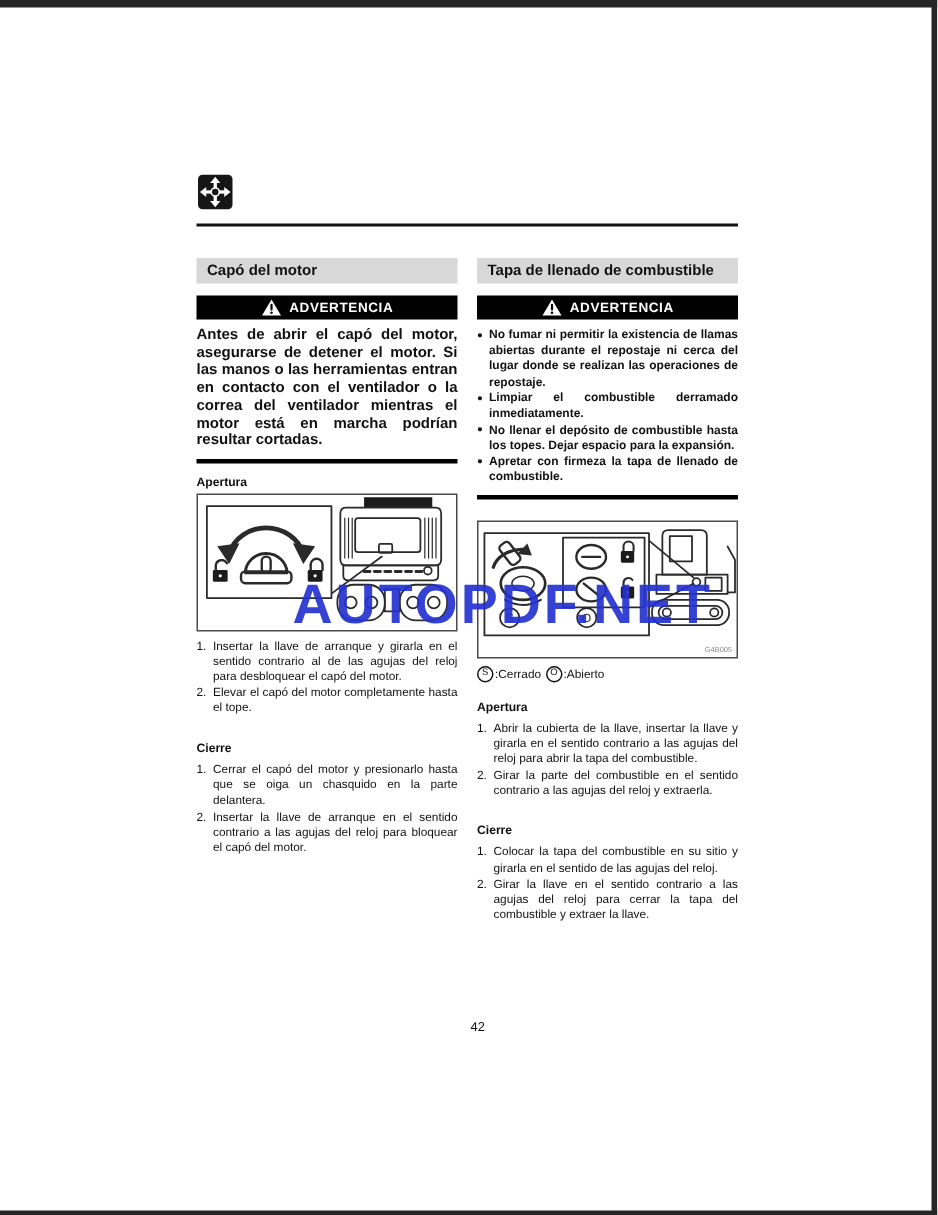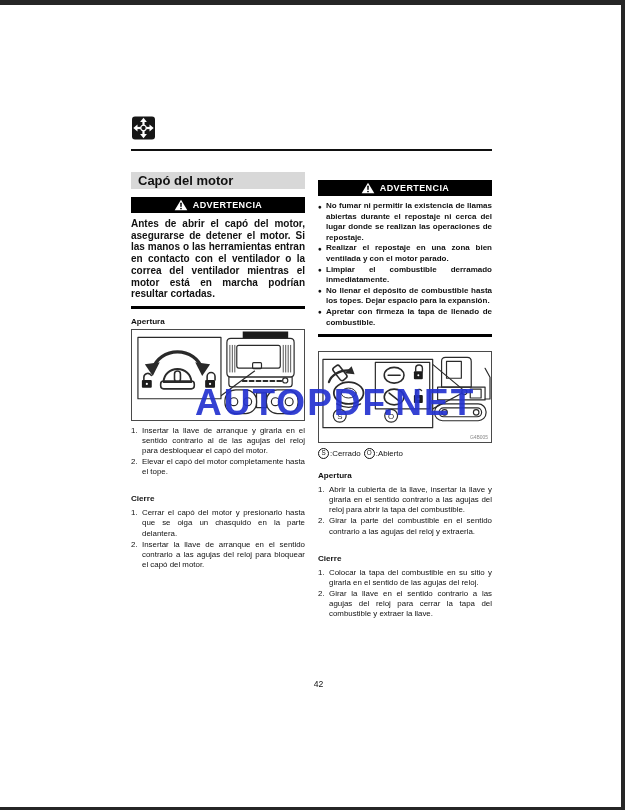--- a/index.html
+++ b/index.html
@@ -18,21 +18,21 @@
   .hdr{display:flex;align-items:flex-start;gap:7px;}
   .hdr-icon{width:25px;height:24px;flex:0 0 auto;}
   .hdr-chapter{font-size:7.2px;letter-spacing:.4px;color:#222;margin-top:2px;}
   .hdr-title{font-size:9.6px;font-weight:bold;margin-top:2.5px;letter-spacing:.2px;}
   .hdr-rule{border-top:2px solid #111;margin-top:9px;}
 
   
   .columns{display:flex;gap:13px;margin-top:21px;align-items:flex-start;}
   .col{width:174px;flex:0 0 174px;}
 
-  .section-bar{background:#d8d8d8;font-weight:bold;font-size:13px;line-height:9px;
+  .section-bar{background:#d8d8d8;font-weight:bold;font-size:10px;line-height:9px;
     padding:4px 5px 4px 7px;height:17px;box-sizing:border-box;}
 
   .warn-bar{margin-top:8px;background:#000;color:#fff;height:16px;display:flex;
     align-items:center;justify-content:center;gap:5px;font-weight:bold;font-size:9px;letter-spacing:.4px;}
   .warn-bar svg{width:14px;height:12px;}
 
   .warn-text{font-weight:bold;font-size:10px;line-height:11.7px;text-align:justify;margin-top:5px;}
   .warn-bullets{margin:5px 0 0;padding:0;list-style:none;font-weight:bold;font-size:8px;line-height:10.6px;text-align:justify;}
   .warn-bullets li{position:relative;padding-left:8px;}
   .warn-bullets li::before{content:"\25CF";position:absolute;left:0;top:.5px;font-size:6.5px;}
@@ -153,32 +153,32 @@
         </ol>
 
         <div class="sub-head gap-lg">Cierre</div>
         <ol class="steps">
           <li>Cerrar el capó del motor y presionarlo hasta que se oiga un chasquido en la parte delantera.</li>
           <li>Insertar la llave de arranque en el sentido contrario a las agujas del reloj para bloquear el capó del motor.</li>
         </ol>
       </div>
 
       <div class="col">
+        <div class="section-bar">Tapa de llenado de combustible</div>
 
         <div class="warn-bar">
           <svg viewBox="0 0 16 14">
             <path d="M8 0.8 L15.4 13.2 H0.6 Z" fill="#fff"></path>
             <rect x="7.15" y="4.1" width="1.7" height="5.2" rx="0.8" fill="#000"></rect>
             <circle cx="8" cy="11.1" r="1" fill="#000"></circle>
           </svg>
           <span>ADVERTENCIA</span>
         </div>
         <ul class="warn-bullets">
           <li>No fumar ni permitir la existencia de llamas abiertas durante el repostaje ni cerca del lugar donde se realizan las operaciones de repostaje.</li>
-          <li>Realizar el repostaje en una zona bien ventilada y con el motor parado.</li>
           <li>Limpiar el combustible derramado inmediatamente.</li>
           <li>No llenar el depósito de combustible hasta los topes. Dejar espacio para la expansión.</li>
           <li>Apretar con firmeza la tapa de llenado de combustible.</li>
         </ul>
         <div class="warn-rule"></div>
 
         <div class="fig gap-top">
           <svg viewBox="0 0 174 90">
             <g class="line-art">
 

